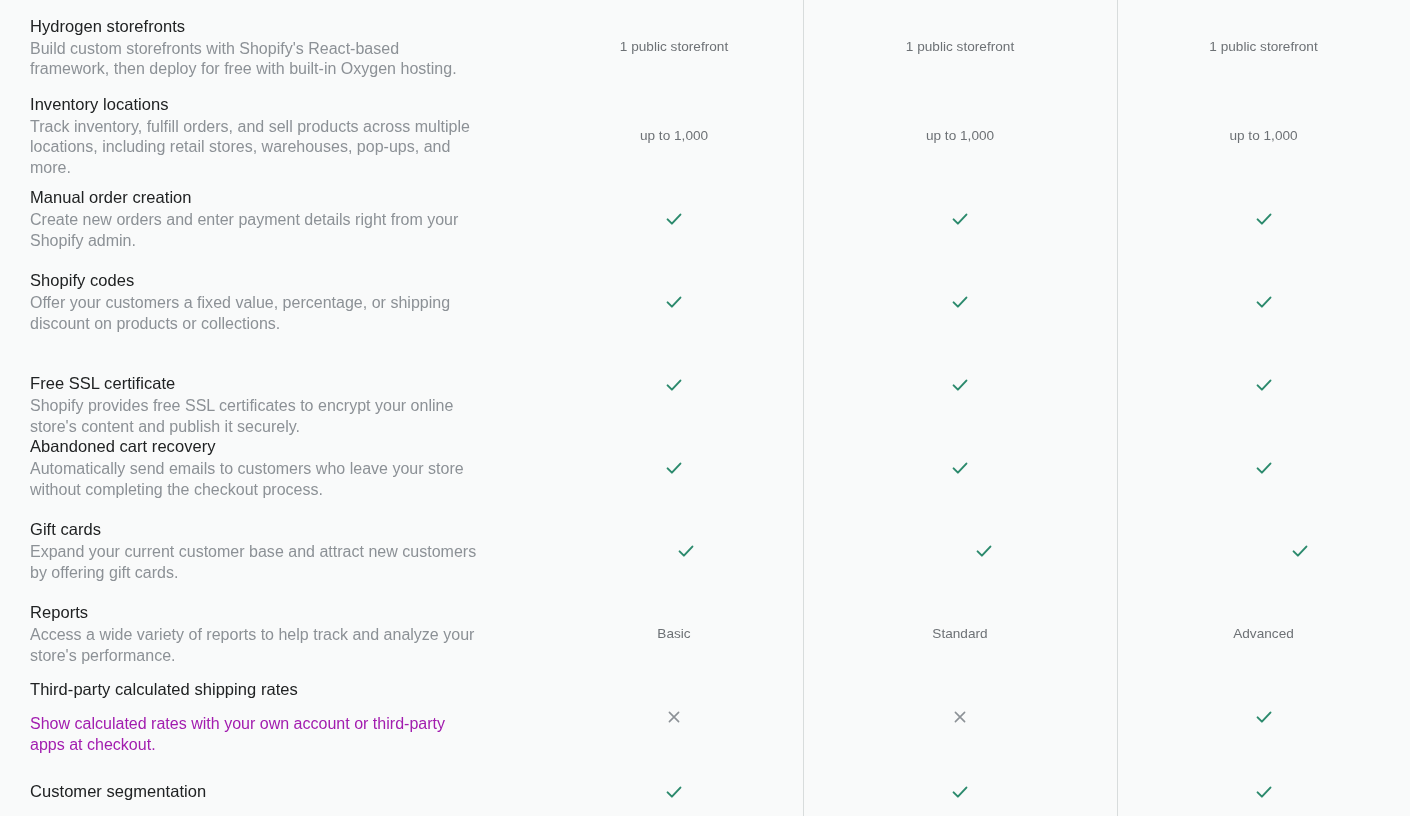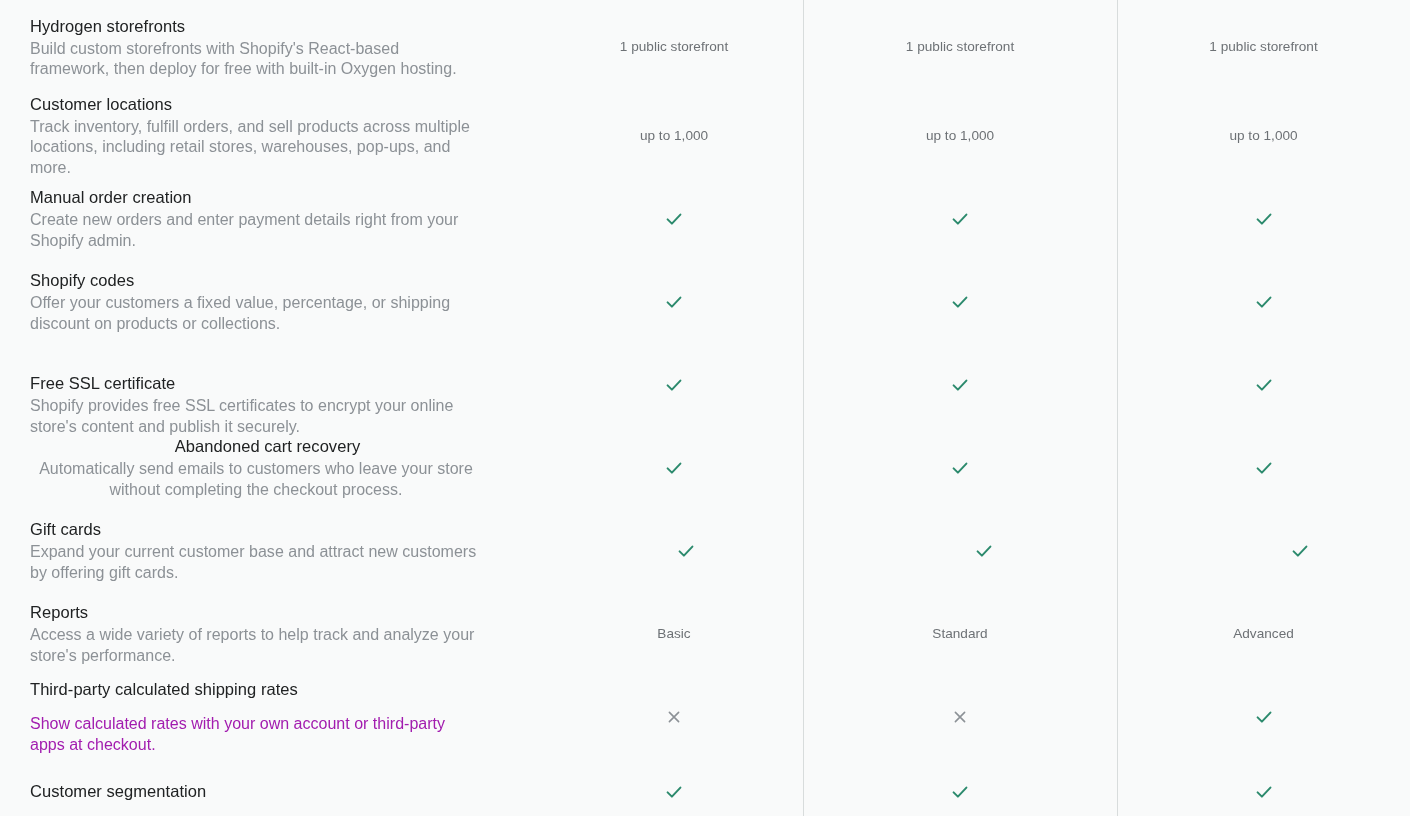--- a/index.html
+++ b/index.html
@@ -140,21 +140,21 @@
         </div>
         <div class="value-cell c2">
           <span class="value-text" style="color: rgb(109, 113, 117);">1 public storefront</span>
         </div>
         <div class="value-cell c3">
           <span class="value-text" style="color: rgb(109, 113, 117);">1 public storefront</span>
         </div>
       </div>
       <div class="row" style="height: 83px;">
         <div class="feature-cell">
-          <div class="feature-title" style="color: rgb(32, 34, 35);">Customer locations</div>
+          <div class="feature-title" style="color: rgb(32, 34, 35);">Inventory locations</div>
           <div class="feature-desc" style="color: rgb(140, 145, 150);">Track inventory, fulfill orders, and sell products across multiple locations, including retail stores, warehouses, pop-ups, and more.</div>
         </div>
         <div class="value-cell c1">
           <span class="value-text" style="color: rgb(109, 113, 117);">up to 1,000</span>
         </div>
         <div class="value-cell c2">
           <span class="value-text" style="color: rgb(109, 113, 117);">up to 1,000</span>
         </div>
         <div class="value-cell c3">
           <span class="value-text" style="color: rgb(109, 113, 117);">up to 1,000</span>
@@ -234,21 +234,21 @@
           </span>
         </div>
         <div class="value-cell c3">
           <span class="check-icon">
             <svg width="18" height="18" viewBox="0 0 18 18" aria-hidden="true">
               <path d="M2.6 9.4 L6.9 13.6 L15.4 4.6" fill="none" stroke="#2c8a6d" stroke-width="2.0" stroke-linecap="round" stroke-linejoin="round"></path>
             </svg>
           </span>
         </div>
       </div>
-      <div class="row" style="height: 83px; text-align: center;">
+      <div class="row" style="height: 83px;">
         <div class="feature-cell">
           <div class="feature-title" style="color: rgb(32, 34, 35);">Abandoned cart recovery</div>
           <div class="feature-desc" style="color: rgb(140, 145, 150);">Automatically send emails to customers who leave your store without completing the checkout process.</div>
         </div>
         <div class="value-cell c1">
           <span class="check-icon">
             <svg width="18" height="18" viewBox="0 0 18 18" aria-hidden="true">
               <path d="M2.6 9.4 L6.9 13.6 L15.4 4.6" fill="none" stroke="#2c8a6d" stroke-width="2.0" stroke-linecap="round" stroke-linejoin="round"></path>
             </svg>
           </span>

